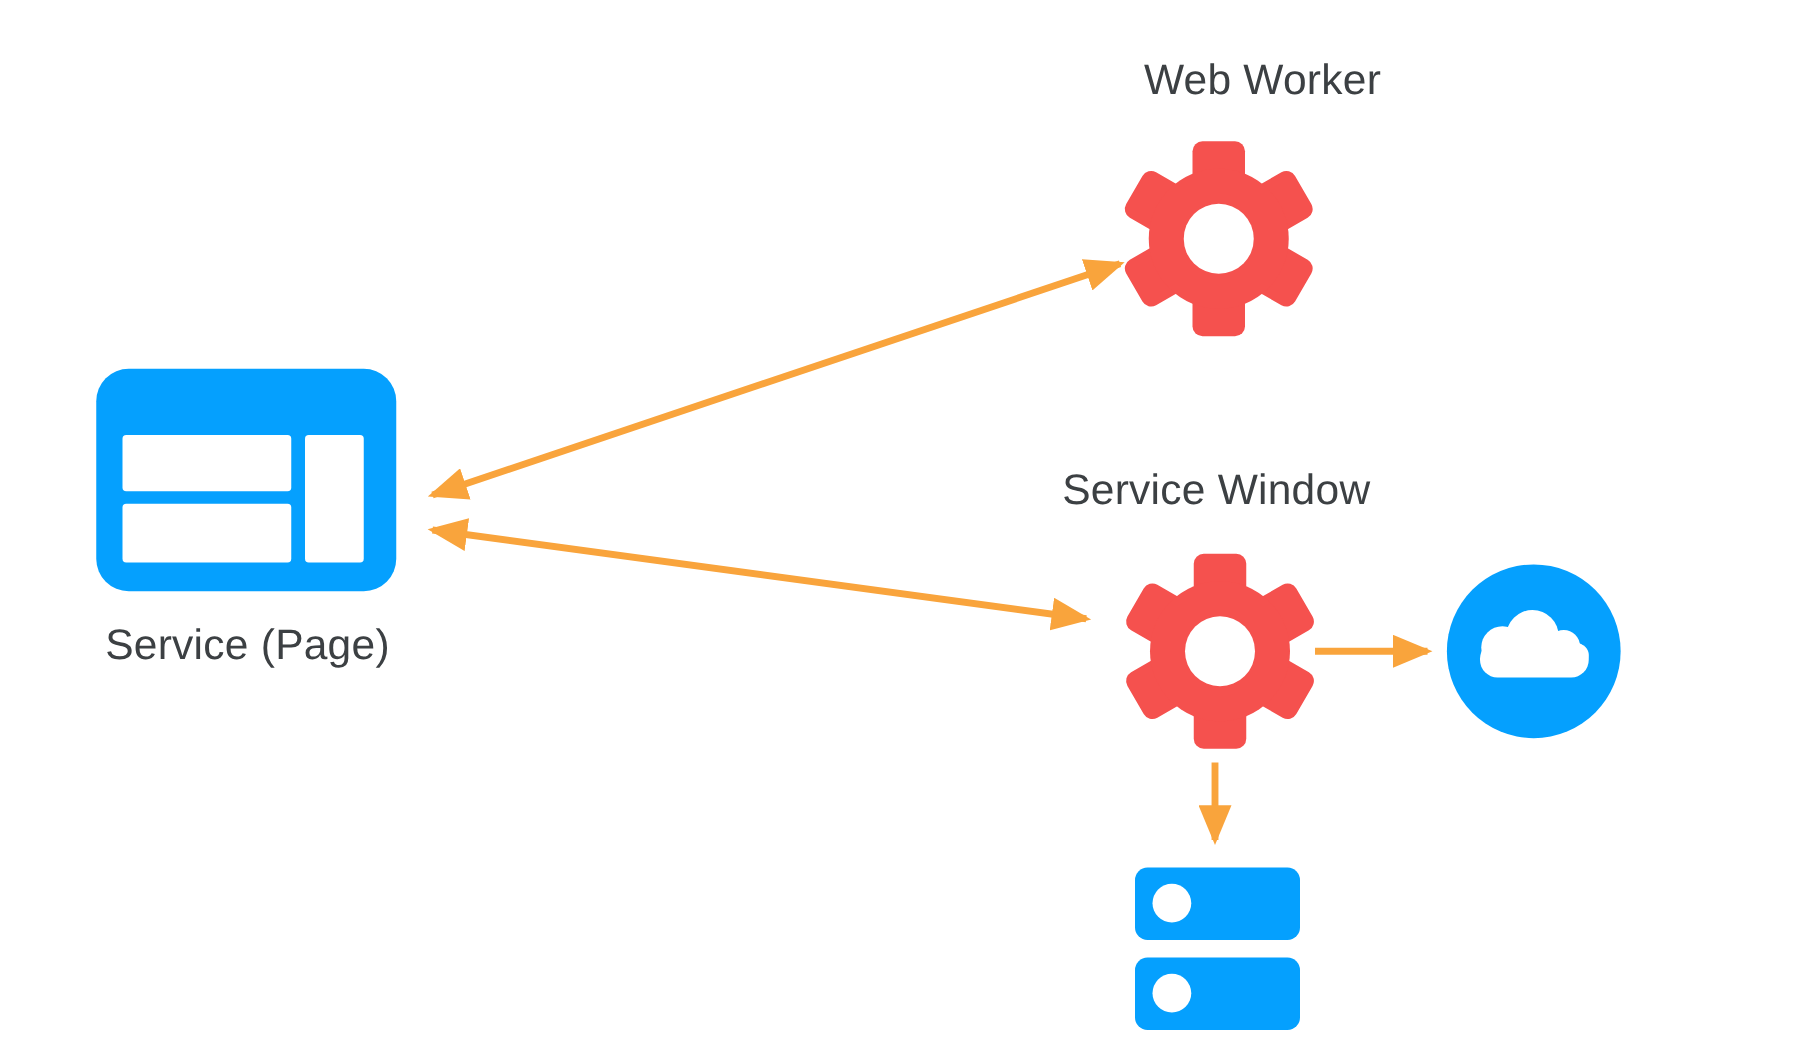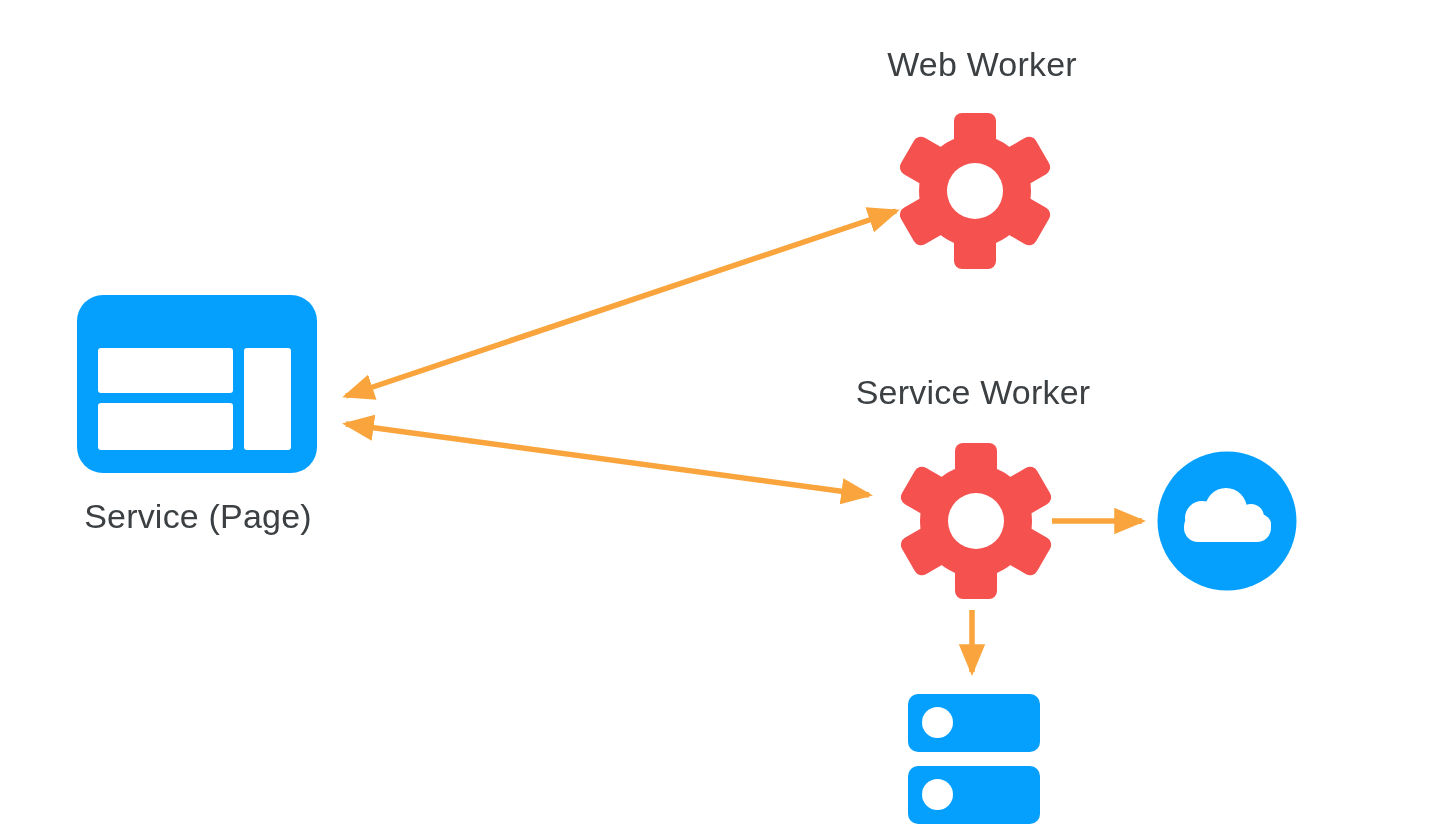--- a/index.html
+++ b/index.html
@@ -63,35 +63,35 @@
       <marker id="ah" viewBox="0 0 12 10" refX="10.5" refY="5" markerWidth="5.8" markerHeight="4.8" orient="auto-start-reverse">
         <path d="M0,0 L12,5 L0,10 Z" class="fill-orange"></path>
       </marker>
     </defs>
     <line class="arrow-line" x1="346" y1="396" x2="896" y2="211" marker-start="url(#ah)" marker-end="url(#ah)"></line>
     <line class="arrow-line" x1="346" y1="424" x2="869" y2="495" marker-start="url(#ah)" marker-end="url(#ah)"></line>
     <line class="arrow-line" x1="1052" y1="521" x2="1142" y2="521" marker-end="url(#ah)"></line>
     <line class="arrow-line" x1="972" y1="610" x2="972" y2="672" marker-end="url(#ah)"></line>
   </svg>
 
-  <div class="node-label" style="left:982px;top:47px;">Web Worker</div>
+  <div class="node-label" style="left:1010px;top:47px;">Web Worker</div>
   <svg class="gear web" viewBox="-80 -80 160 160">
     <g class="fill-red">
       <rect x="-21" y="-78" width="42" height="34" rx="8"></rect>
       <rect x="-21" y="-78" width="42" height="34" rx="8" transform="rotate(60)"></rect>
       <rect x="-21" y="-78" width="42" height="34" rx="8" transform="rotate(120)"></rect>
       <rect x="-21" y="-78" width="42" height="34" rx="8" transform="rotate(180)"></rect>
       <rect x="-21" y="-78" width="42" height="34" rx="8" transform="rotate(240)"></rect>
       <rect x="-21" y="-78" width="42" height="34" rx="8" transform="rotate(300)"></rect>
       <circle r="56"></circle>
     </g>
     <circle r="28" class="fill-white"></circle>
   </svg>
 
-  <div class="node-label" style="left:973px;top:375px;">Service Worker</div>
+  <div class="node-label" style="left:973px;top:375px;">Service Window</div>
   <svg class="gear service" viewBox="-80 -80 160 160">
     <g class="fill-red">
       <rect x="-21" y="-78" width="42" height="34" rx="8"></rect>
       <rect x="-21" y="-78" width="42" height="34" rx="8" transform="rotate(60)"></rect>
       <rect x="-21" y="-78" width="42" height="34" rx="8" transform="rotate(120)"></rect>
       <rect x="-21" y="-78" width="42" height="34" rx="8" transform="rotate(180)"></rect>
       <rect x="-21" y="-78" width="42" height="34" rx="8" transform="rotate(240)"></rect>
       <rect x="-21" y="-78" width="42" height="34" rx="8" transform="rotate(300)"></rect>
       <circle r="56"></circle>
     </g>

